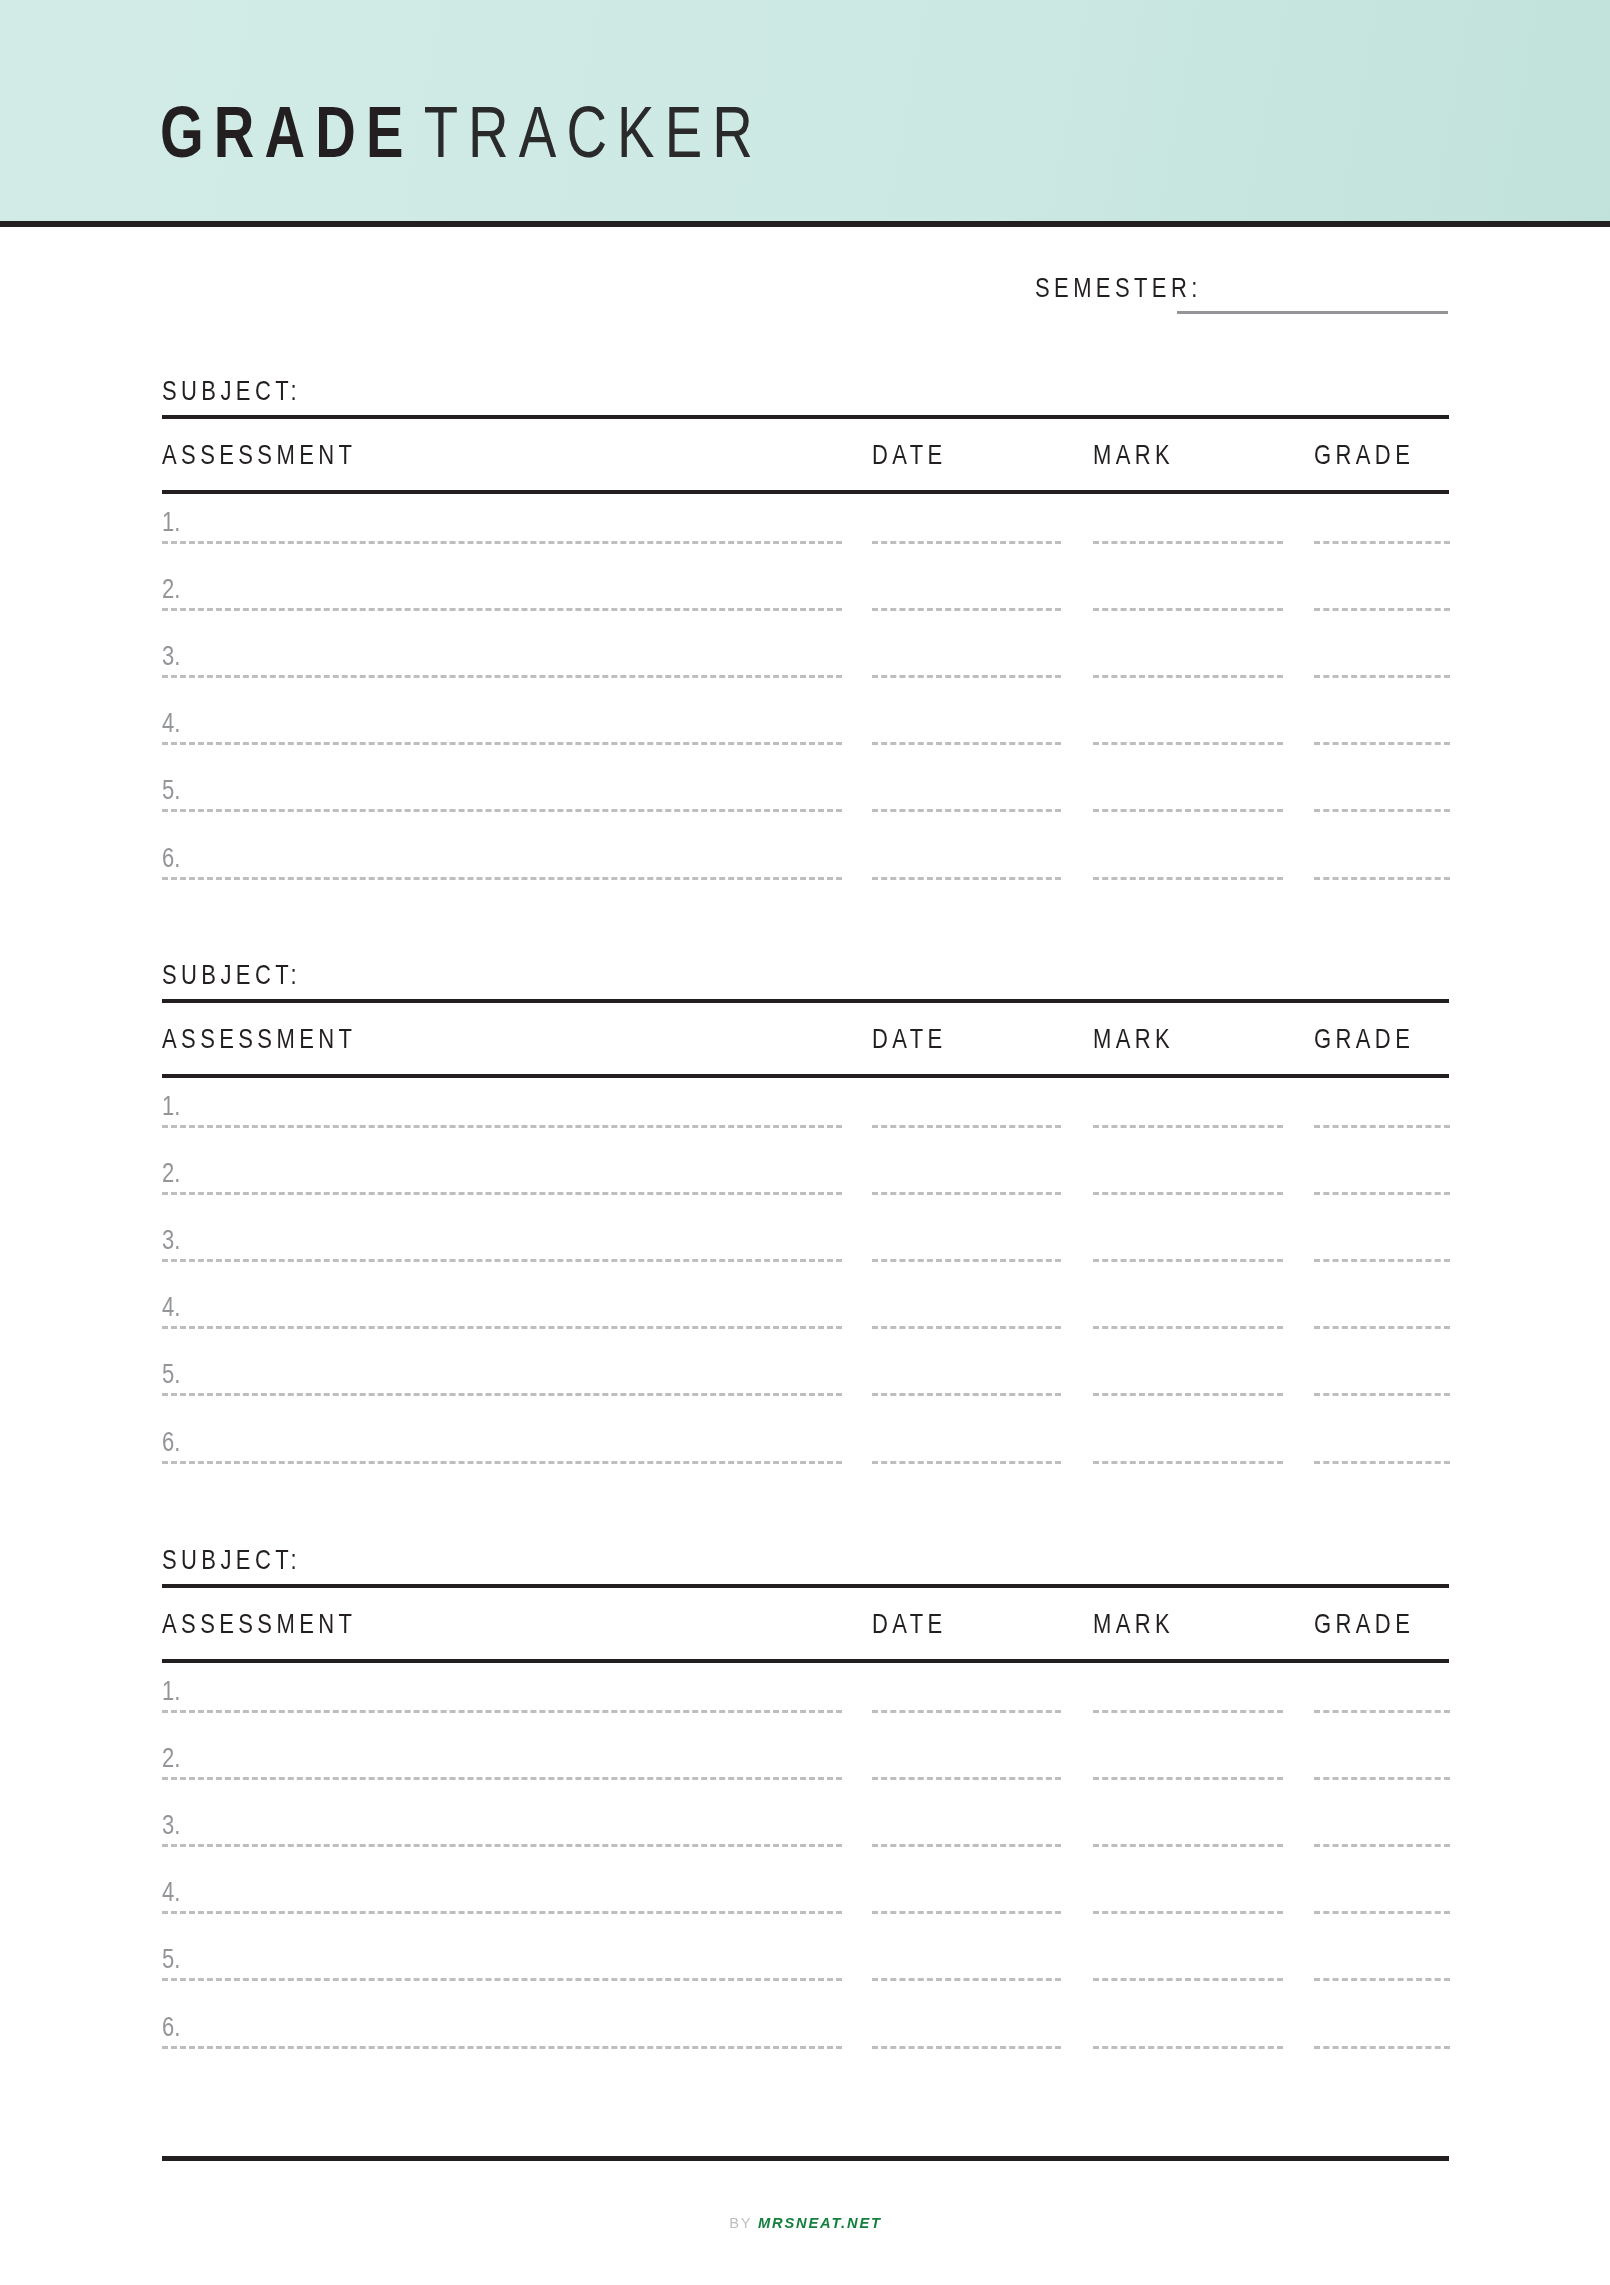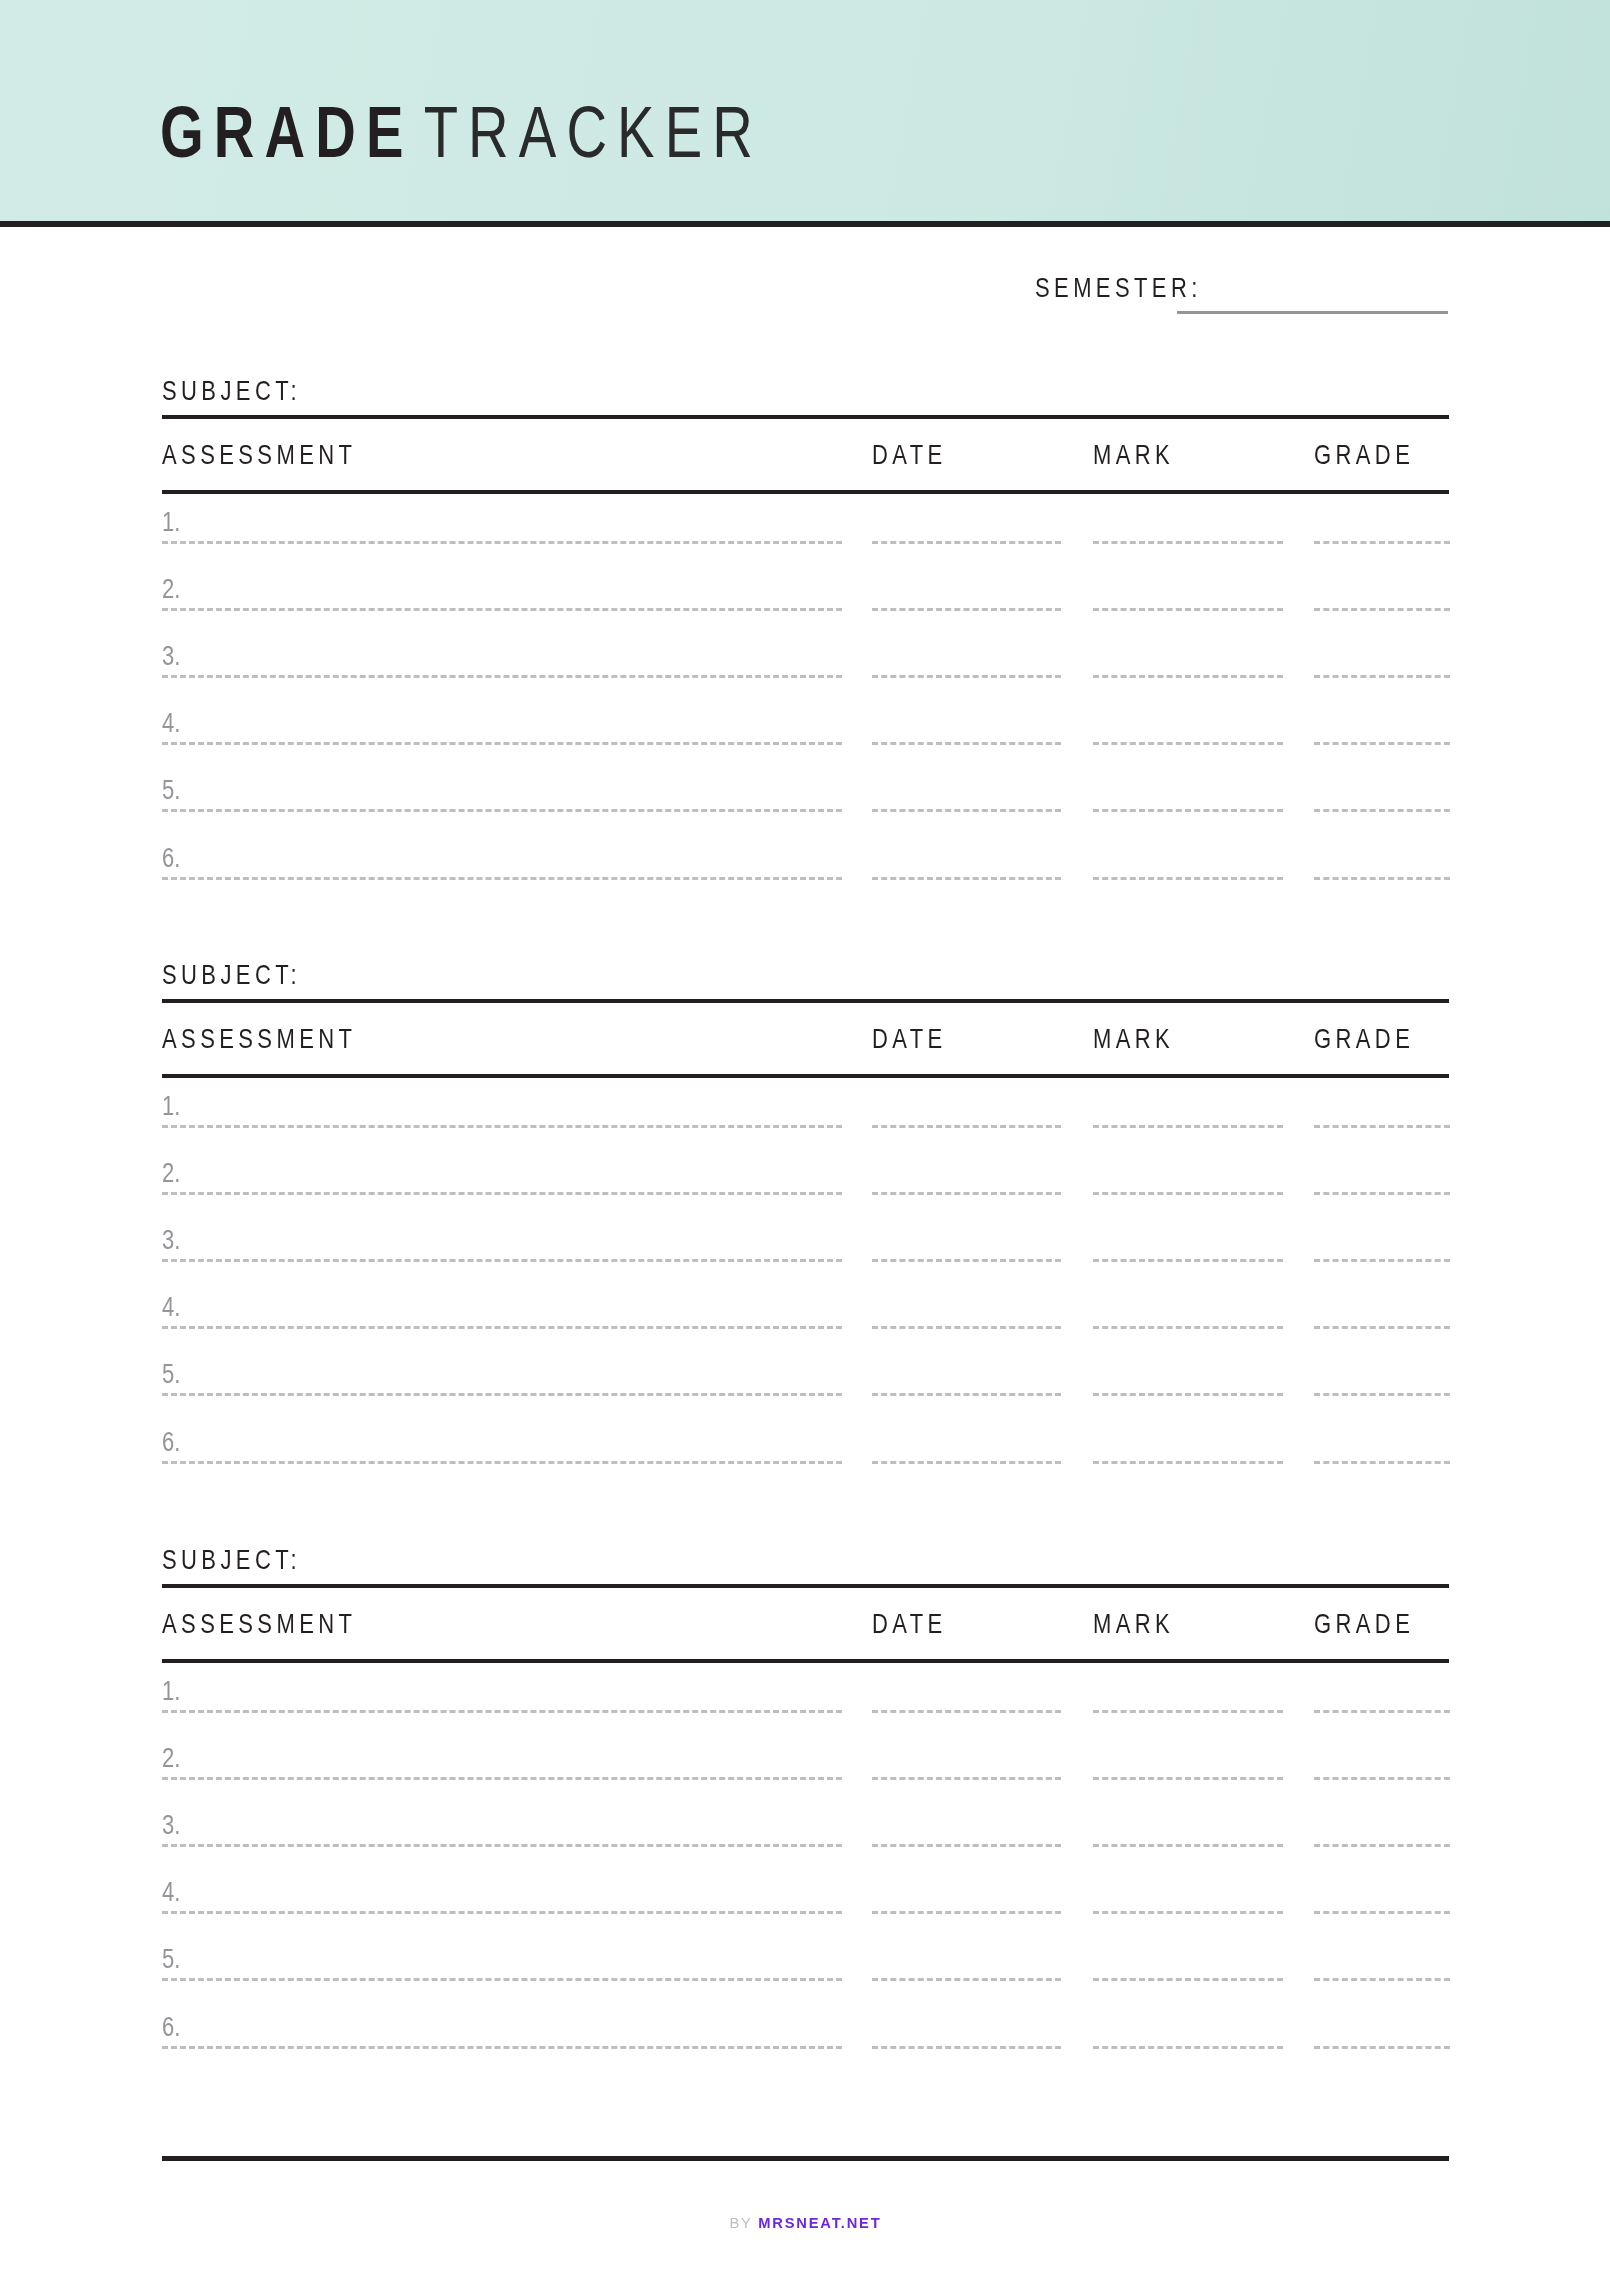--- a/index.html
+++ b/index.html
@@ -14,21 +14,21 @@
   .section{position:absolute;left:162px;width:1287px;height:514px;}
   .subject-label{position:absolute;left:0;top:0;font-size:27.5px;letter-spacing:5.5px;transform:scaleX(0.8);transform-origin:left top;white-space:nowrap;}
   .rule{position:absolute;left:0;width:1287px;height:3.7px;background:#231f20;}
   .col-head{position:absolute;font-size:27.5px;letter-spacing:5.5px;transform:scaleX(0.8);transform-origin:left top;white-space:nowrap;}
   .row{position:absolute;left:0;width:1287px;height:67px;}
   .row-num{position:absolute;left:0;top:0;font-size:27.5px;color:#939598;transform:scaleX(0.8);transform-origin:left top;}
   .dash{position:absolute;top:35px;height:0;border-top:3.7px dashed #bcbec0;}
   .footer-rule{position:absolute;left:162px;top:2156px;width:1287px;height:4.6px;background:#231f20;}
   .footer{position:absolute;left:0;width:1611px;top:2215px;text-align:center;font-size:14.7px;letter-spacing:1.8px;}
   .footer .by{color:#bcbec0;}
-  .footer .site{color:#6d28d9;font-weight:bold;}
+  .footer .site{color:#15803d;font-weight:bold;font-style:italic;}
 </style>
 </head>
 <body>
 
 <div class="header"></div>
 <div class="header-bar"></div>
 <div class="title">
   <span class="bold">GRADE</span><span class="light">TRACKER</span>
 </div>
 

